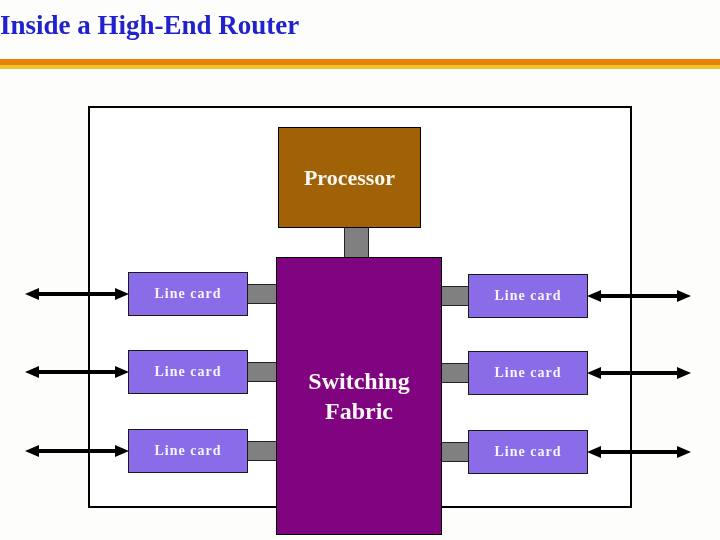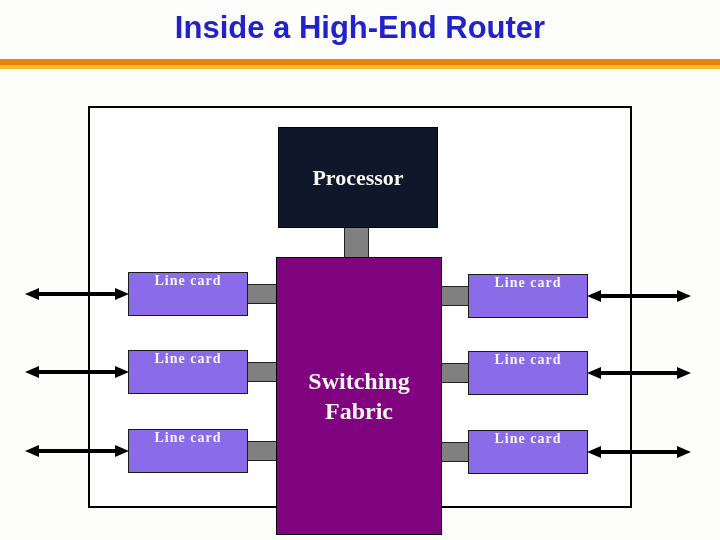--- a/index.html
+++ b/index.html
@@ -1,34 +1,34 @@
 <!DOCTYPE html>
 <html><head>
 <meta charset="utf-8">
 <style>
   html,body{margin:0;padding:0;background:#fdfdfb;}
   .slide{position:relative;width:720px;height:540px;background:#fdfdfb;overflow:hidden;
          font-family:"Liberation Serif",serif;}
-  .title{position:absolute;top:10px;left:0;width:100%;text-align:center;
-         font-family:Liberation Sans, sans-serif;font-weight:bold;font-size:31px;
+  .title{position:absolute;top:10px;left:0;width:100%;text-align:left;
+         font-family:Liberation Serif, serif;font-weight:bold;font-size:27px;
          color:#2222cc;}
   .rule{position:absolute;left:0;top:59px;width:720px;height:10px;}
   .rule .stripe-o{height:6px;background:#e8820c;}
   .rule .stripe-g{height:4px;background:#f2c12e;}
   .frame{position:absolute;left:88px;top:106px;width:540px;height:398px;
          border:2px solid #000;background:#ffffff;}
   .box{position:absolute;display:flex;align-items:center;justify-content:center;
        color:#f8f8f2;font-weight:bold;text-align:center;box-sizing:border-box;}
-  .processor{left:278px;top:127px;width:160px;height:101px;background:#0f172a;
+  .processor{left:278px;top:127px;width:143px;height:101px;background:#a16207;
              border:1px solid #000;font-size:22px;z-index:2;}
   .fabric{left:276px;top:257px;width:166px;height:278px;background:#800480;
           border:1px solid #000;font-size:24px;line-height:1.25;z-index:2;}
   .fabric .lbl{width:130px;}
   .card{position:absolute;width:120px;height:44px;background:#8a6ce8;border:1px solid #1a1a1a;
-        display:flex;justify-content:center;box-sizing:border-box;
+        display:flex;align-items:center;justify-content:center;box-sizing:border-box;
         color:#f6f4ff;font-weight:bold;font-size:14px;letter-spacing:1px;z-index:2;}
   .cl1{left:128px;top:272px;} .cl2{left:128px;top:350px;} .cl3{left:128px;top:429px;}
   .cr1{left:468px;top:274px;} .cr2{left:468px;top:351px;} .cr3{left:468px;top:430px;}
   .conn{position:absolute;background:#808080;border:1px solid #222;box-sizing:border-box;z-index:1;}
   .conn-v{left:344px;top:226px;width:25px;height:32px;}
   .conn-h{width:30px;height:20px;}
   .nl1{left:247px;top:284px;} .nl2{left:247px;top:362px;} .nl3{left:247px;top:441px;}
   .nr1{left:440px;top:286px;} .nr2{left:440px;top:363px;} .nr3{left:440px;top:442px;}
   .arrow{position:absolute;width:106px;height:16px;z-index:3;}
   .al1{left:24px;top:286px;} .al2{left:24px;top:364px;} .al3{left:24px;top:443px;}

